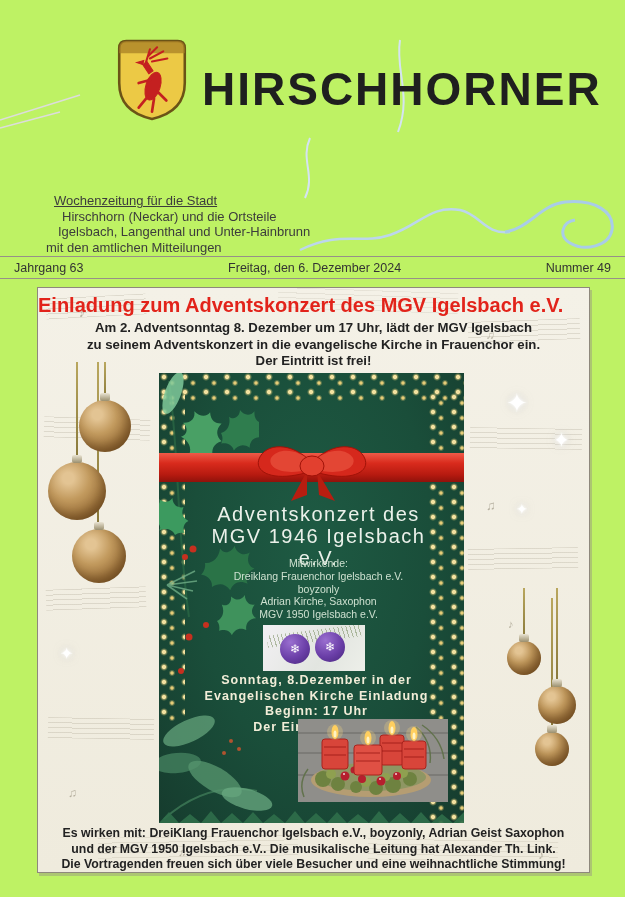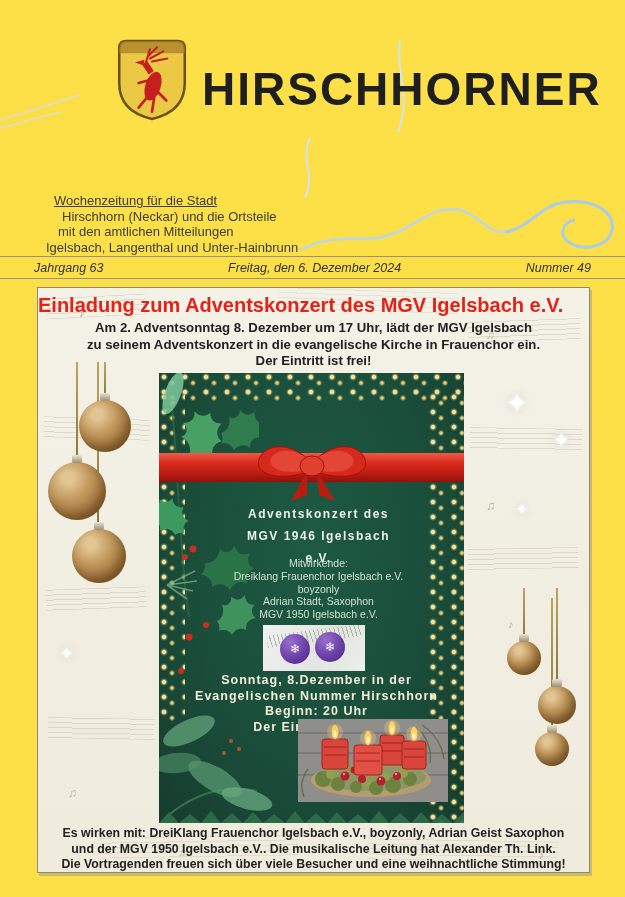--- a/index.html
+++ b/index.html
@@ -1,36 +1,36 @@
 <!DOCTYPE html>
 <html><head>
 <meta charset="utf-8">
 <style>
   html,body{margin:0;padding:0;background:#ffffff;}
-  .page{position:relative;width:625px;height:897px;background:#fde047;overflow:hidden;
+  .page{position:relative;width:625px;height:897px;background:#bef264;overflow:hidden;
         font-family:"Liberation Sans",sans-serif;}
 
   
   .river{position:absolute;left:0;top:0;width:625px;height:290px;z-index:0;}
   .crest{position:absolute;left:114px;top:38px;width:76px;height:84px;z-index:2;}
   .kicker{position:absolute;left:202px;top:66px;font-size:46px;font-weight:600;color:#1f1f1f;
           letter-spacing:2px;line-height:1;z-index:2;white-space:nowrap;}
   .title{position:absolute;left:28px;top:112px;font-size:71px;font-weight:bold;color:#1b7ec6;
          letter-spacing:-1px;line-height:1;z-index:2;white-space:nowrap;}
   .subtitle{position:absolute;left:46px;top:193px;font-size:13px;color:#3c3c3c;line-height:15.5px;z-index:2;}
   .subtitle div{white-space:nowrap;}
   .subtitle div:nth-child(1){margin-left:8px;text-decoration:underline;}
   .subtitle div:nth-child(2){margin-left:16px;}
   .subtitle div:nth-child(3){margin-left:12px;}
   .subtitle div:nth-child(4){margin-left:0;}
 
   
   .dateline{position:absolute;left:0;right:0;top:256px;height:23px;border-top:1px solid #979088;
             border-bottom:1px solid #979088;display:flex;align-items:center;justify-content:space-between;
-            padding:0 34px;box-sizing:border-box;font-size:12.5px;color:#333;z-index:2;background:transparent;font-style:italic;}
+            padding:0 14px;box-sizing:border-box;font-size:12.5px;color:#333;z-index:2;background:transparent;}
 
   
   .content-box{position:absolute;left:37px;top:287px;width:551px;height:584px;
                background:linear-gradient(180deg,#f4f1e7,#efeBdd);border:1px solid #8e887c;
                box-shadow:2px 3px 0 rgba(150,145,130,.45);overflow:hidden;z-index:1;}
   .stave{position:absolute;height:21px;opacity:.55;
          background:repeating-linear-gradient(180deg,rgba(120,110,88,.32) 0 1px,transparent 1px 5px);}
   .note{position:absolute;color:rgba(95,85,62,.4);}
 
   .article-headline{position:absolute;top:6px;left:0;right:0;text-align:left;color:#e2231a;
@@ -65,21 +65,21 @@
   .lights-left{left:0;top:20px;width:26px;height:330px;}
   .lights-right{right:0;top:20px;width:36px;height:430px;}
   .ribbon{position:absolute;left:0;right:0;top:80px;height:29px;z-index:3;
           background:linear-gradient(180deg,#ef5a48 0%,#d92b1d 35%,#b61a10 75%,#8f120b 100%);}
   .bow{position:absolute;left:50%;top:60px;transform:translateX(-50%);z-index:4;}
   .holly{position:absolute;left:0;top:0;z-index:3;}
   .wleaves{position:absolute;left:0;top:328px;z-index:3;}
   .tree-row{position:absolute;left:0;bottom:0;width:305px;height:14px;z-index:3;}
 
   .poster-title{position:absolute;top:130px;left:18px;right:4px;text-align:center;color:#ebf1ea;
-                font-size:12px;font-weight:bold;letter-spacing:1.5px;line-height:22px;z-index:5;}
+                font-size:20px;font-weight:normal;letter-spacing:1.5px;line-height:22px;z-index:5;}
   .poster-participants{position:absolute;top:184px;left:14px;right:0;text-align:center;color:#cde0cf;
                 font-size:10.5px;line-height:12.8px;z-index:5;}
   .poster-event{position:absolute;top:300px;left:10px;right:0;text-align:center;color:#f2edd8;
                 font-size:12.5px;font-weight:bold;letter-spacing:1px;line-height:15.5px;z-index:5;}
 
   .ornament-photo{position:absolute;left:104px;top:252px;width:102px;height:46px;z-index:5;
                   background:linear-gradient(120deg,#f2f0f3 0%,#e2e5e0 60%,#edefe9 100%);overflow:hidden;}
   .branch{position:absolute;left:4px;top:5px;width:94px;height:12px;transform:rotate(-7deg);opacity:.8;
           background:repeating-linear-gradient(80deg,rgba(118,138,92,.65) 0 1px,transparent 1px 4px);}
   .pball{position:absolute;width:30px;height:30px;border-radius:50%;text-align:center;line-height:30px;
@@ -113,22 +113,22 @@
       <path d="M33 57 l-9 11 M39 59 l-2 13 M42 52 l9 9 M35 41 l-11 3" fill="none" stroke-width="2.6" stroke-linecap="round"></path>
       <path d="M31 24 l4 -13 m-2 7 l9 -9 m-7 11 l13 -7 m-11 10 l15 -3" fill="none" stroke-width="2" stroke-linecap="round"></path>
     </g>
   </svg>
 
   <div class="kicker">HIRSCHHORNER</div>
 
   <div class="subtitle">
     <div>Wochenzeitung für die Stadt</div>
     <div>Hirschhorn (Neckar) und die Ortsteile</div>
+    <div>Igelsbach, Langenthal und Unter-Hainbrunn</div>
     <div>mit den amtlichen Mitteilungen</div>
-    <div>Igelsbach, Langenthal und Unter-Hainbrunn</div>
   </div>
 
   <div class="dateline">
     <span>Jahrgang 63</span>
     <span>Freitag, den 6. Dezember 2024</span>
     <span>Nummer 49</span>
   </div>
 
   <div class="content-box">
 
@@ -235,34 +235,34 @@
       <div class="poster-title">
         <div>Adventskonzert des</div>
         <div>MGV 1946 Igelsbach</div>
         <div>e.V.</div>
       </div>
 
       <div class="poster-participants">
         <div>Mitwirkende:</div>
         <div>Dreiklang Frauenchor Igelsbach e.V.</div>
         <div>boyzonly</div>
-        <div>Adrian Stadt, Saxophon</div>
+        <div>Adrian Kirche, Saxophon</div>
         <div>MGV 1950 Igelsbach e.V.</div>
       </div>
 
       <div class="ornament-photo">
         <div class="branch"></div>
         <div class="pball pball-1"><span>❄</span></div>
         <div class="pball pball-2"><span>❄</span></div>
       </div>
 
       <div class="poster-event">
         <div>Sonntag, 8.Dezember in der</div>
-        <div>Evangelischen Nummer Hirschhorn</div>
-        <div>Beginn: 20 Uhr</div>
+        <div>Evangelischen Kirche Einladung</div>
+        <div>Beginn: 17 Uhr</div>
         <div>Der Eintritt ist frei</div>
       </div>
 
       <svg class="candle-photo" width="150" height="83" viewBox="0 0 150 83">
         <rect width="150" height="83" fill="#8f8e8a"></rect>
         <path d="M0 14 H150 M0 34 H150 M0 56 H150" stroke="#7c7b77" stroke-width="2"></path>
         <g stroke="#5e7047" stroke-width="1.5" fill="none" opacity=".9">
           <path d="M118 8 C128 16 134 30 132 44"></path>
           <path d="M124 6 C136 14 144 26 146 40"></path>
           <path d="M10 50 C4 58 2 68 6 78"></path>

